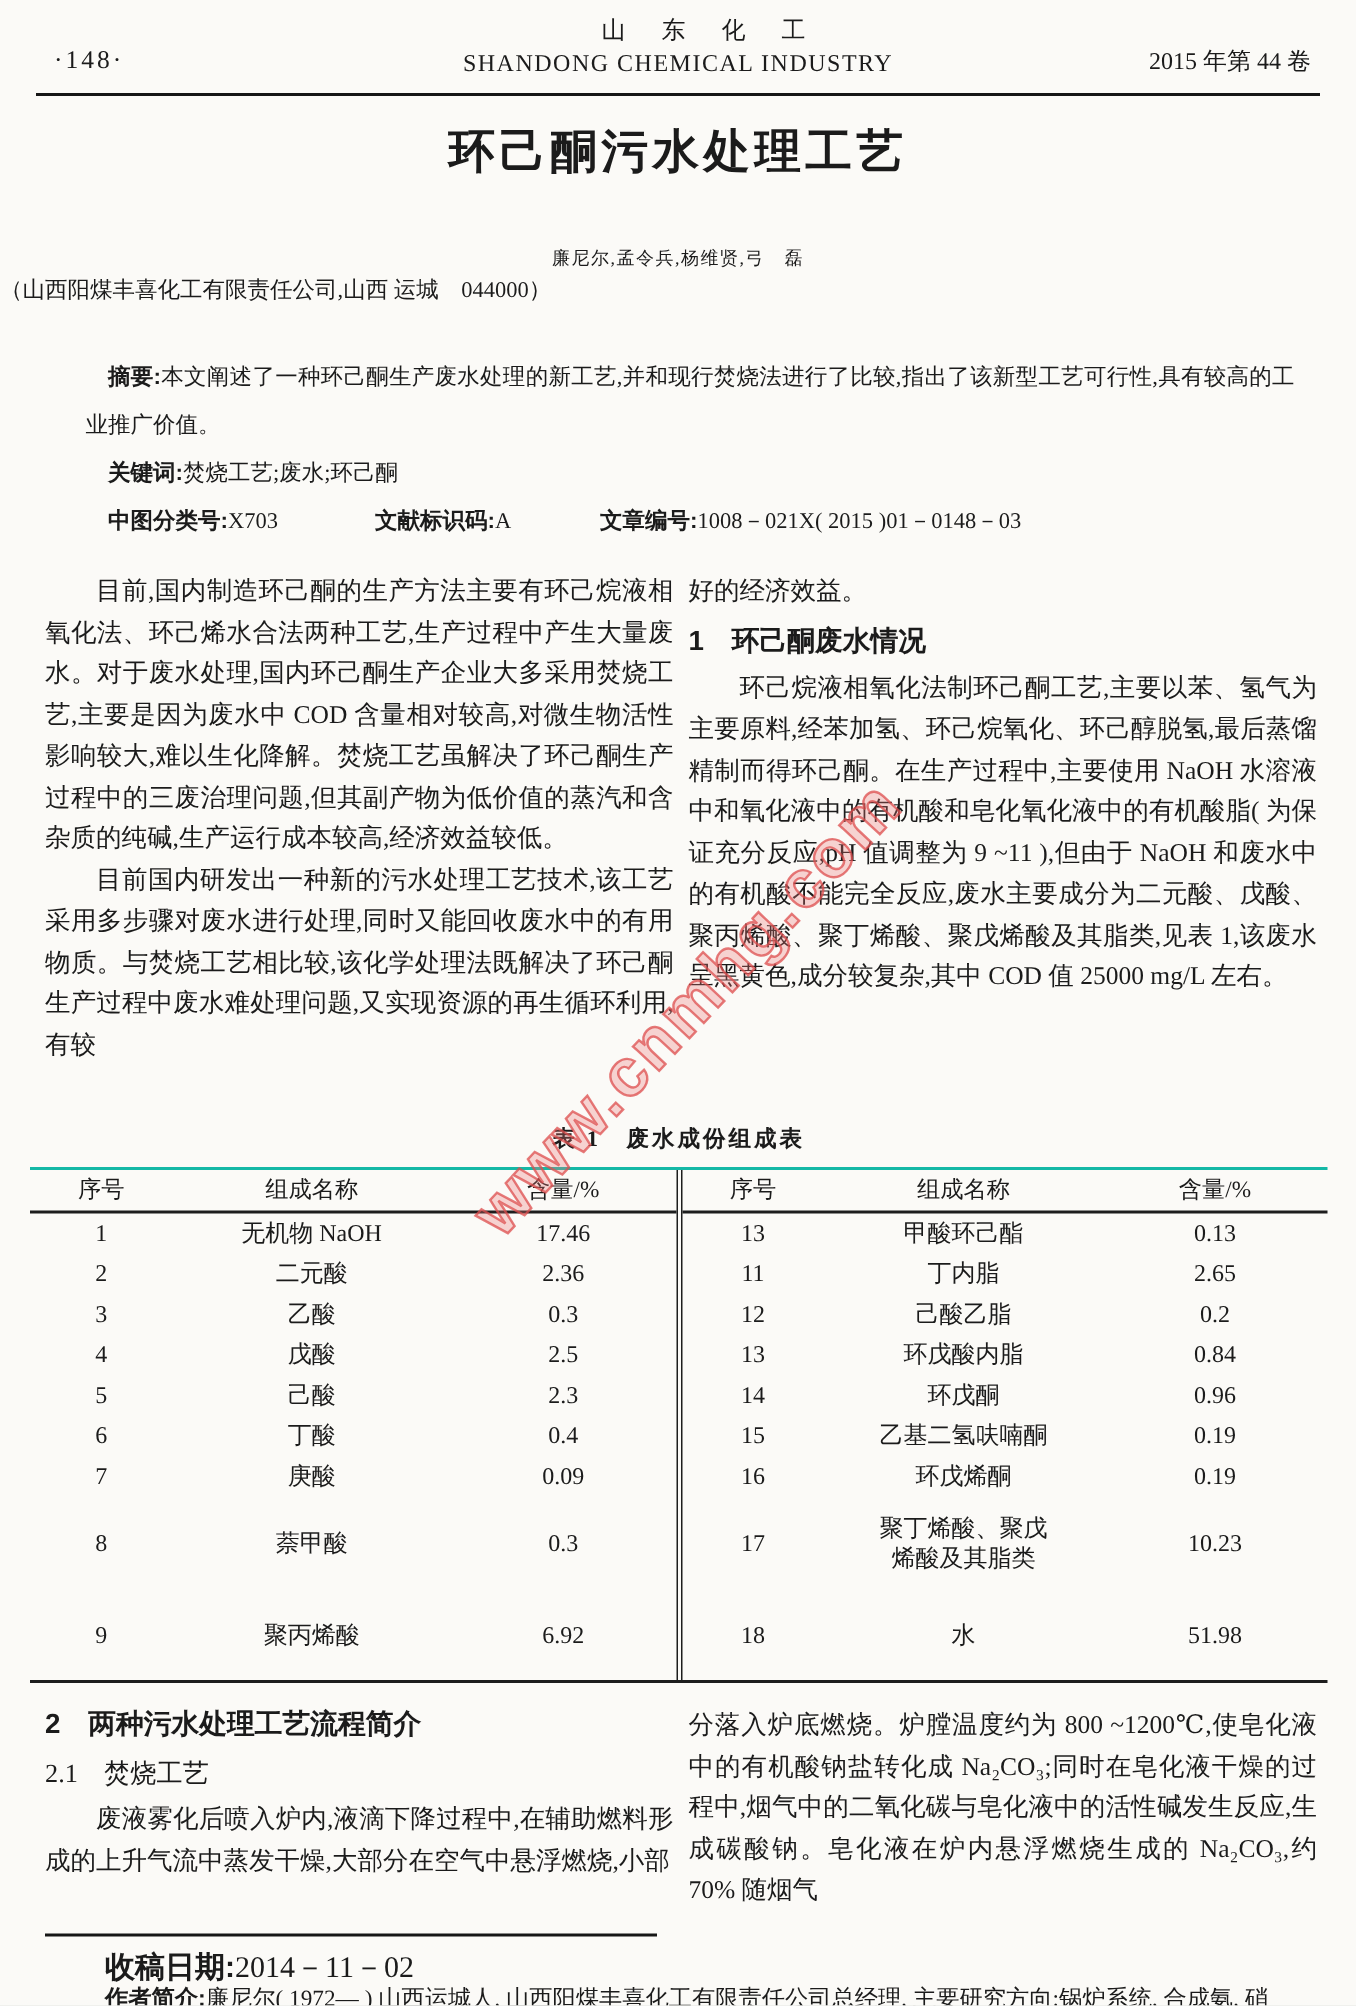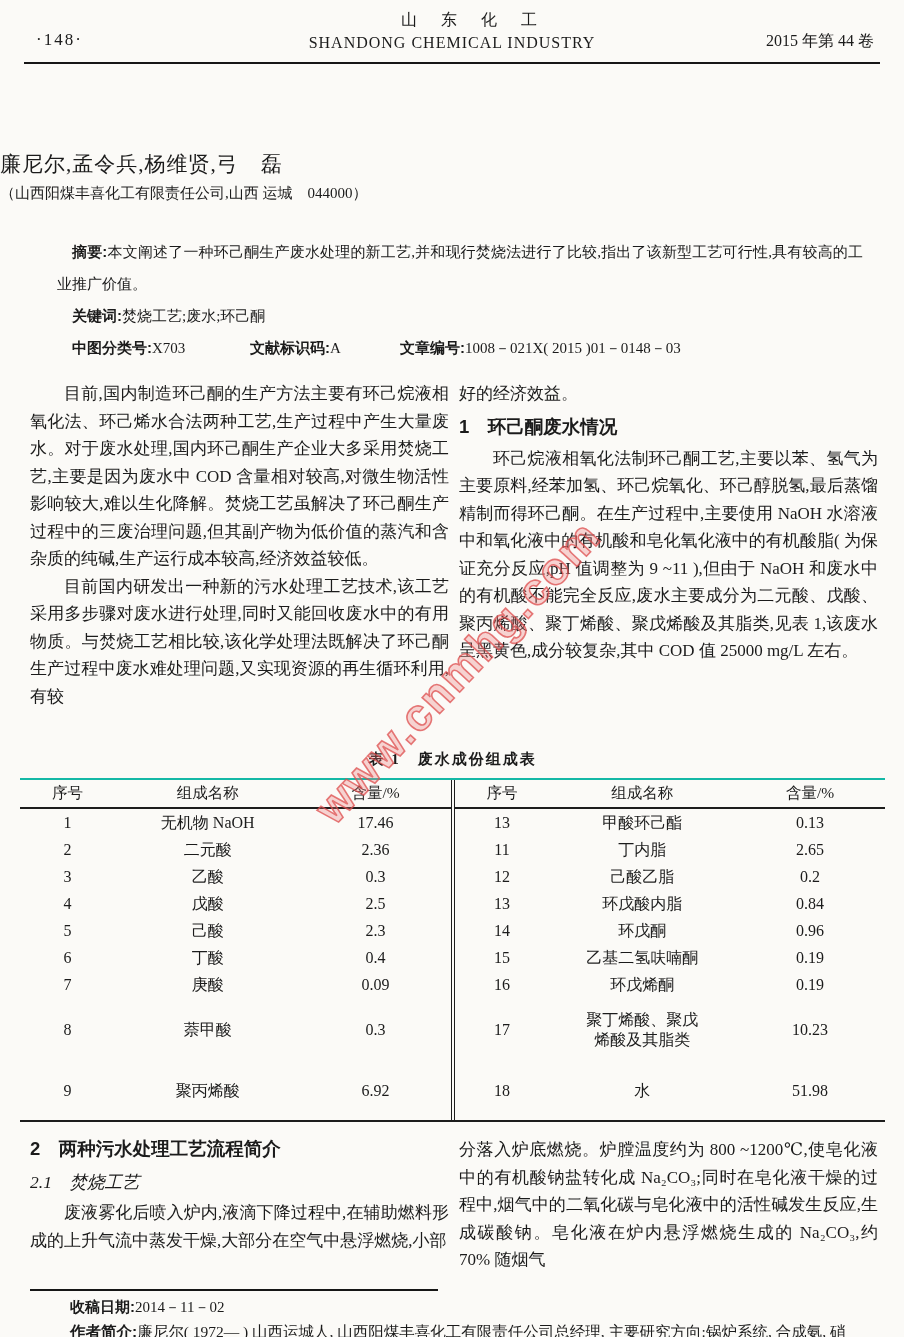--- a/index.html
+++ b/index.html
@@ -11,69 +11,70 @@
   }
   
   .hdr-pageno { position:absolute; left:36px; top:30px; font-size:17px; letter-spacing:2px; }
   .hdr-cn { position:absolute; left:0; top:10px; width:100%; text-align:center; font-size:16px; letter-spacing:10px;padding-left:44px; }
   .hdr-en { position:absolute; left:0; top:34px; width:100%; text-align:center; font-size:16px; letter-spacing:1px; }
   .hdr-vol { position:absolute; right:30px; top:31px; font-size:16px; }
   .hdr-rule { position:absolute; left:24px; top:62px; width:856px; height:2px; background:#161616; }
   
   .art-title { position:absolute; left:0; top:80px; width:100%; text-align:center;
     font-family:"Liberation Sans","DejaVu Sans",sans-serif; font-weight:bold; font-size:31px; letter-spacing:3px; }
-  .art-authors { position:absolute; left:0; top:150px; width:100%; font-size:21px; letter-spacing:1px; }
+  .art-authors { position:absolute; left:0; top:164px; width:100%; text-align:center; font-size:12px; letter-spacing:1px; }
   .art-affil { position:absolute; left:0; top:184px; width:100%; text-align:left; font-size:15px; }
   
   .meta-block { position:absolute; left:57px; top:236px; width:806px; font-size:15px; line-height:32px; text-align:justify; }
   .meta-block b, .blabel { font-family:"Liberation Sans","DejaVu Sans",sans-serif; font-weight:bold;margin-left:15px; }
   .meta-line3 { display:flex; }
   .meta-line3 .seg1 { width:178px; }
   .meta-line3 .seg2 { width:150px; }
   
   .col { position:absolute; width:419px; font-size:17px; line-height:27.5px; text-align:justify; }
   .col p.ind { text-indent:2em; }
   .col-l { left:30px; top:380px; }
   .col-r { left:459px; top:380px; }
   .sec-h { font-family:"Liberation Sans","DejaVu Sans",sans-serif; font-weight:bold; font-size:18.5px;
     line-height:30px; margin:4px 0 3px 0; text-align:left; }
-  .subsec-h { font-size:17.5px; line-height:30px; margin:2px 0; text-align:left;font-style:italic; }
+  .subsec-h { font-size:17.5px; line-height:30px; margin:2px 0; text-align:left; }
   
   .tbl-block { position:absolute; left:20px; top:750px; width:865px; }
   .tbl-caption { text-align:center; font-weight:bold; font-size:15px; letter-spacing:2px; margin-bottom:9px; }
   .tbl { display:flex; border-top:2px solid #14b8a6; border-bottom:2px solid #1d1d1d; }
   .tbl-half { flex:1; }
   .tbl-half.left { border-right:4px double #1d1d1d; }
   .trow { display:grid; grid-template-columns:95px 1fr 150px; align-items:center; text-align:center; }
   .trow.head { height:29px; border-bottom:2px solid #1d1d1d; font-size:15.5px; }
   .trow.body { height:27px; font-size:16px; }
   .trow.tall { height:64px; }
   .trow.last { height:58px; }
   .name-inner { display:inline-block; max-width:7.5em; line-height:1.25; }
   
   .foot-rule { position:absolute; left:30px; top:1289px; width:408px; height:2px; background:#161616; }
-  .foot-received { position:absolute; left:55px; top:1298px; font-size:15px; }
+  .foot-received { position:absolute; left:55px; top:1298px; font-size:20px; }
   .foot-bio { position:absolute; left:55px; top:1322px; width:900px; font-size:15.5px; white-space:nowrap; }
   
   .watermark { position:absolute; left:458px; top:672px; z-index:5; pointer-events:none;
     transform:translate(-50%,-50%) rotate(-47deg); transform-origin:center;
     font-family:"Liberation Sans","DejaVu Sans",sans-serif; font-weight:bold; font-size:45px; letter-spacing:2px;
     color:rgba(236,120,120,0.30); -webkit-text-stroke:1.6px rgba(221,77,77,0.75); }
 </style>
 </head>
 <body>
 
 <div class="page">
 
   <div class="hdr-pageno">·148·</div>
   <div class="hdr-cn">山 东 化 工</div>
   <div class="hdr-en">SHANDONG CHEMICAL INDUSTRY</div>
   <div class="hdr-vol">2015 年第 44 卷</div>
   <div class="hdr-rule"></div>
 
+  <div class="art-title">环己酮污水处理工艺</div>
   <div class="art-authors">廉尼尔,孟令兵,杨维贤,弓　磊</div>
   <div class="art-affil">（山西阳煤丰喜化工有限责任公司,山西 运城　044000）</div>
 
   <div class="meta-block">
     <p><b>摘要:</b><span>本文阐述了一种环己酮生产废水处理的新工艺,并和现行焚烧法进行了比较,指出了该新型工艺可行性,具有较高的工业推广价值。</span></p>
     <p><b>关键词:</b><span>焚烧工艺;废水;环己酮</span></p>
     <p class="meta-line3">
       <span class="seg1"><b>中图分类号:</b><span>X703</span></span>
       <span class="seg2"><b>文献标识码:</b><span>A</span></span>
       <span><b>文章编号:</b><span>1008－021X( 2015 )01－0148－03</span></span>

